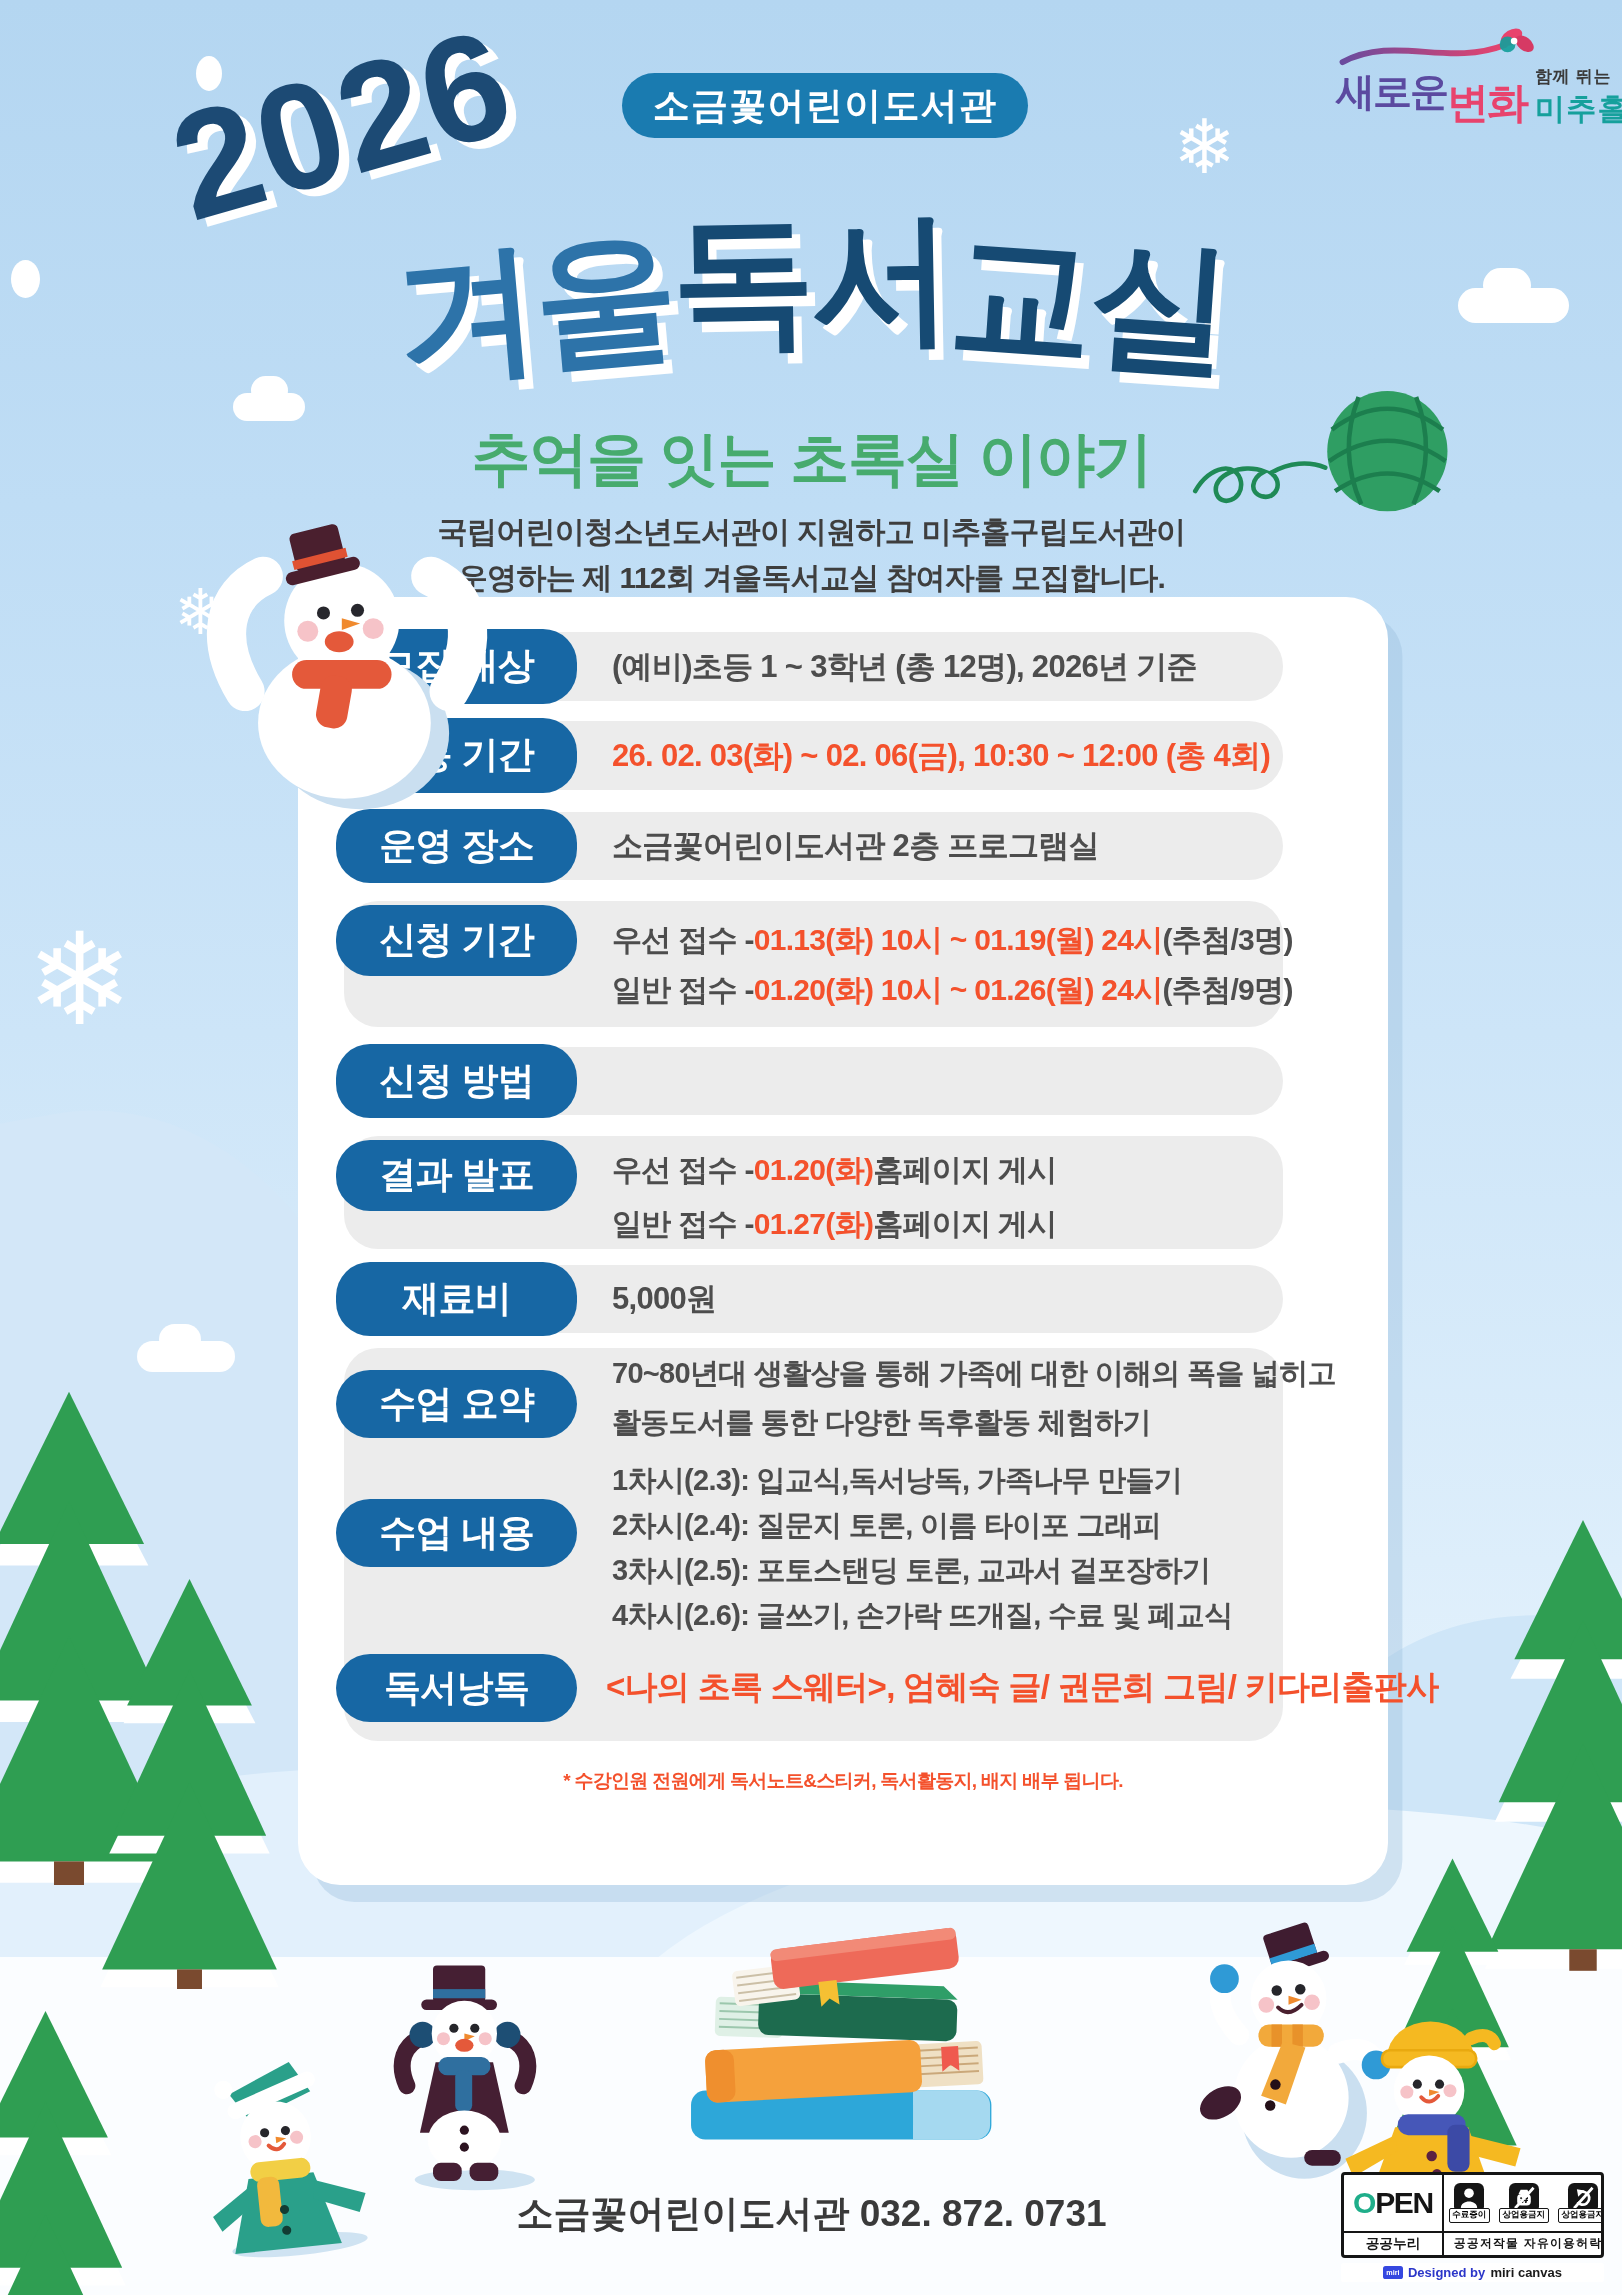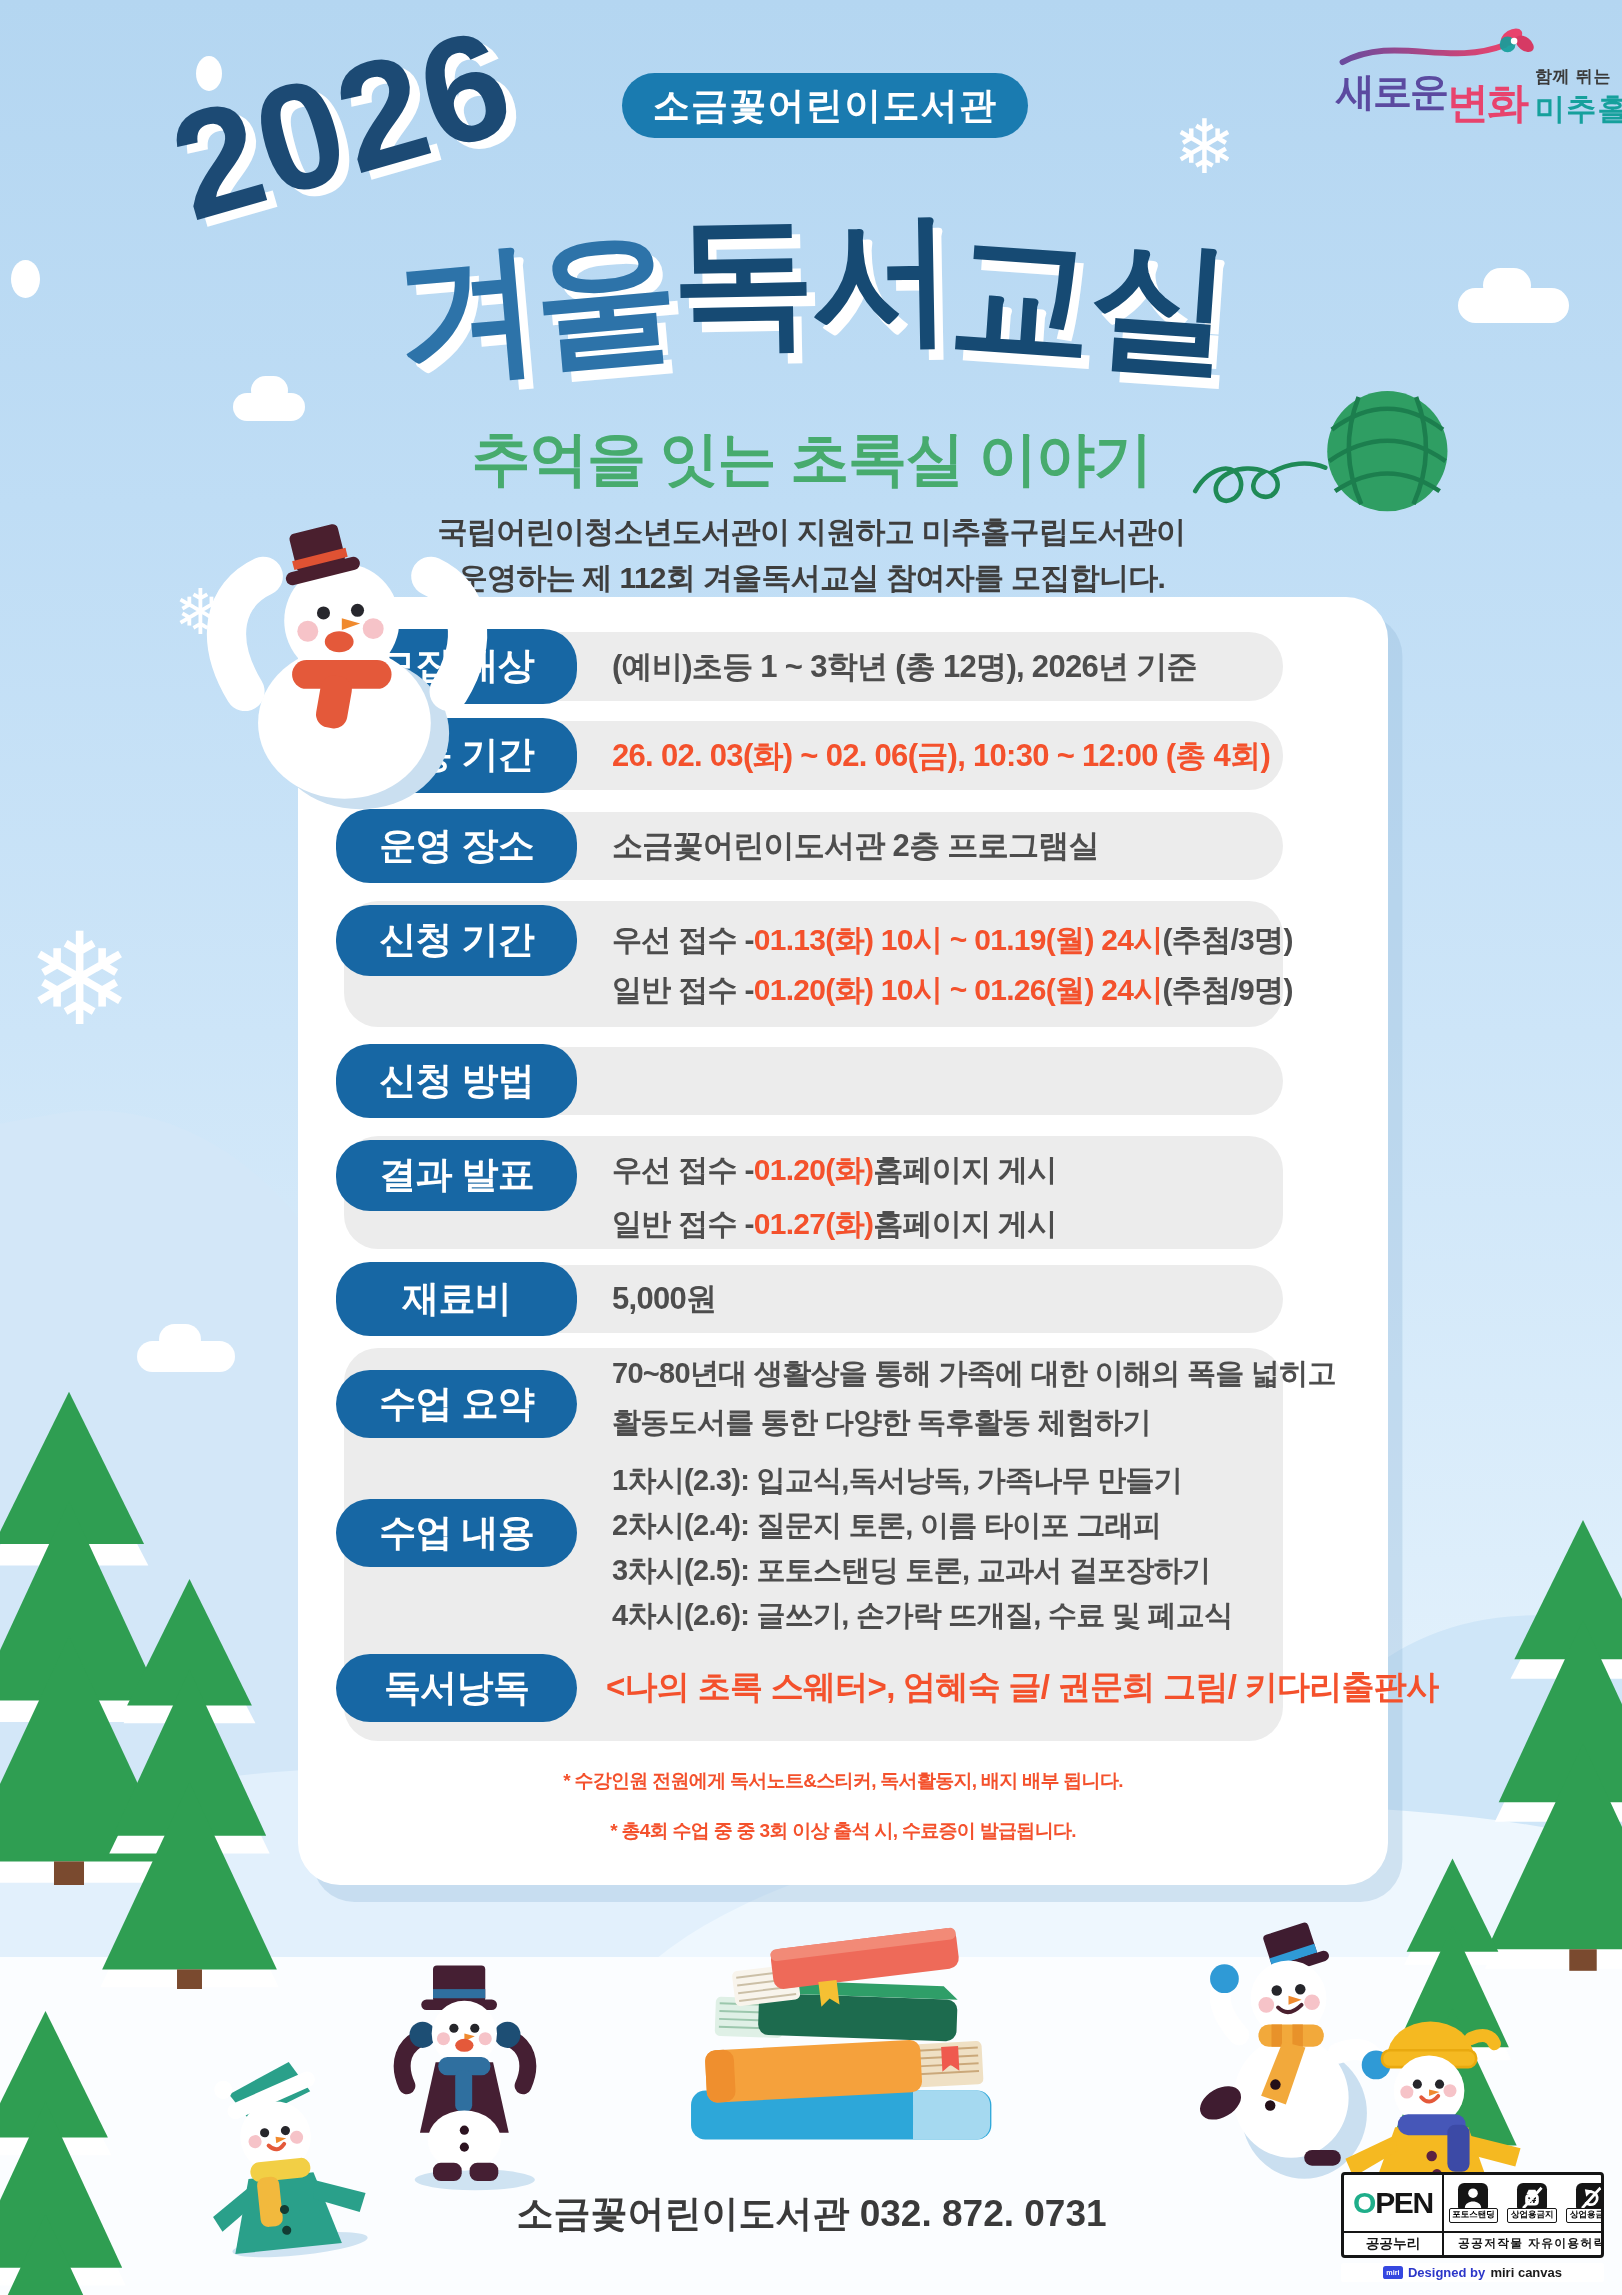--- a/index.html
+++ b/index.html
@@ -241,21 +241,20 @@
         <div>1차시(2.3): 입교식,독서낭독, 가족나무 만들기</div>
         <div>2차시(2.4): 질문지 토론, 이름 타이포 그래피</div>
         <div>3차시(2.5): 포토스탠딩 토론, 교과서 겉포장하기</div>
         <div>4차시(2.6): 글쓰기, 손가락 뜨개질, 수료 및 폐교식</div>
       </div>
       <div class="pill pill-mid" style="top:306px;">독서낭독</div>
       <div class="bookline">&lt;나의 초록 스웨터&gt;, 엄혜숙 글/ 권문희 그림/ 키다리출판사</div>
     </div>
 
     <div class="note" style="top:1171px;">* 수강인원 전원에게  독서노트&amp;스티커, 독서활동지, 배지 배부 됩니다.</div>
-    <div class="note" style="top:1221px;">*  총4회 수업 중  중 3회 이상 출석 시, 수료증이 발급됩니다.</div>
   </div>
 
   <svg class="abs" viewBox="0 0 230 220" style="left:190px;top:537px;width:301px;height:288px;">
     <ellipse cx="130" cy="150" rx="68" ry="58" fill="#cadff0"></ellipse>
     <path d="M42,118 C18,78 26,44 56,30" fill="none" stroke="#ffffff" stroke-width="30" stroke-linecap="round"></path>
     <path d="M198,118 C222,78 214,44 184,30" fill="none" stroke="#ffffff" stroke-width="30" stroke-linecap="round"></path>
     <ellipse cx="118" cy="142" rx="66" ry="58" fill="#ffffff"></ellipse>
     <circle cx="116" cy="64" r="44" fill="#ffffff"></circle>
     <g transform="rotate(-14 96 16)">
       <rect x="80" y="-6" width="38" height="30" rx="4" fill="#4a1f2e"></rect>
@@ -416,21 +415,21 @@
       <div class="lic-cell">
         <span id="open-txt"><span class="o">O</span><span>PEN</span></span>
       </div>
       <div class="lic-cell lic-vline">
         <div class="mark">
           <svg width="30" height="30" viewBox="0 0 44 44">
             <rect x="0" y="0" width="44" height="44" rx="9" fill="#151515"></rect>
             <circle cx="22" cy="15" r="7" fill="#ffffff"></circle>
             <path d="M10,37 c0,-13 24,-13 24,0 z" fill="#ffffff"></path>
           </svg>
-          <span class="mlabel">포토스탠딩</span>
+          <span class="mlabel">수료증이</span>
         </div>
         <div class="mark">
           <svg width="30" height="30" viewBox="0 0 44 44">
             <rect x="0" y="0" width="44" height="44" rx="9" fill="#151515"></rect>
             <path d="M17,10 h10 l3,6 h-16 z" fill="#ffffff"></path>
             <rect x="12" y="16" width="20" height="17" rx="6" fill="#ffffff"></rect>
             <text x="22" y="29" font-size="12" font-weight="bold" fill="#151515" text-anchor="middle">₩</text>
             <line x1="9" y1="37" x2="36" y2="7" stroke="#ffffff" stroke-width="4"></line>
           </svg>
           <span class="mlabel">상업용금지</span>

